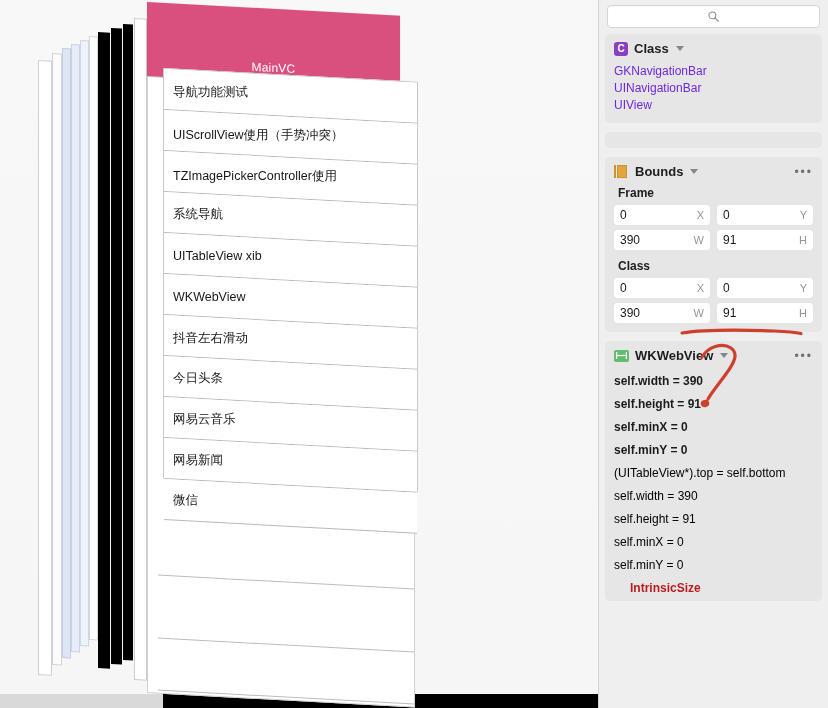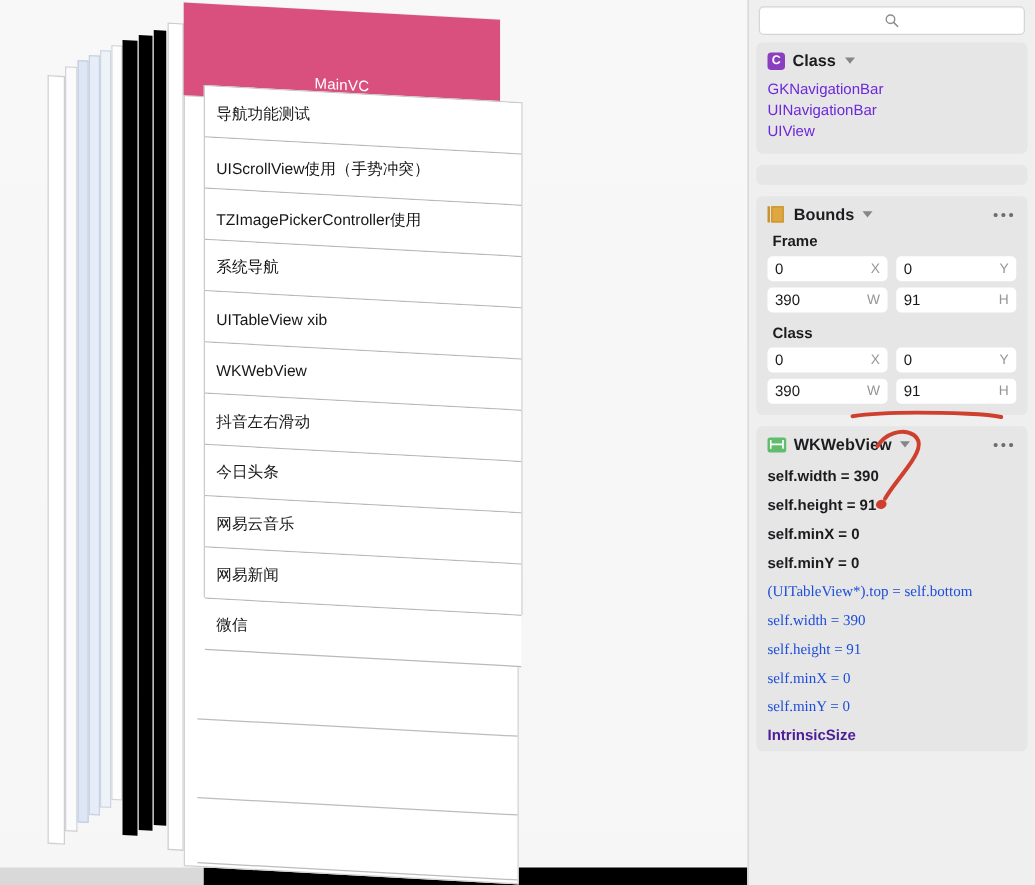--- a/index.html
+++ b/index.html
@@ -254,29 +254,29 @@
     font-size: 11px;
   }
 
   .al-line {
     font-size: 12px;
     line-height: 23px;
     font-weight: bold;
     color: #1b1b1e;
   }
   .al-line.dim {
-    color: #1d4ed8;
+    color: #000000;
     font-weight: normal;
-    font-family: Liberation Serif, serif;
   }
   .intrinsic {
     font-size: 12px;
     font-weight: bold;
-    color: #4c1d95;
+    color: #b91c1c;
     margin-top: 4px;
+    margin-left: 16px;
   }
 
   
   #annotation {
     position: absolute;
     left: 598px;
     top: 0;
     width: 230px;
     height: 708px;
     pointer-events: none;

